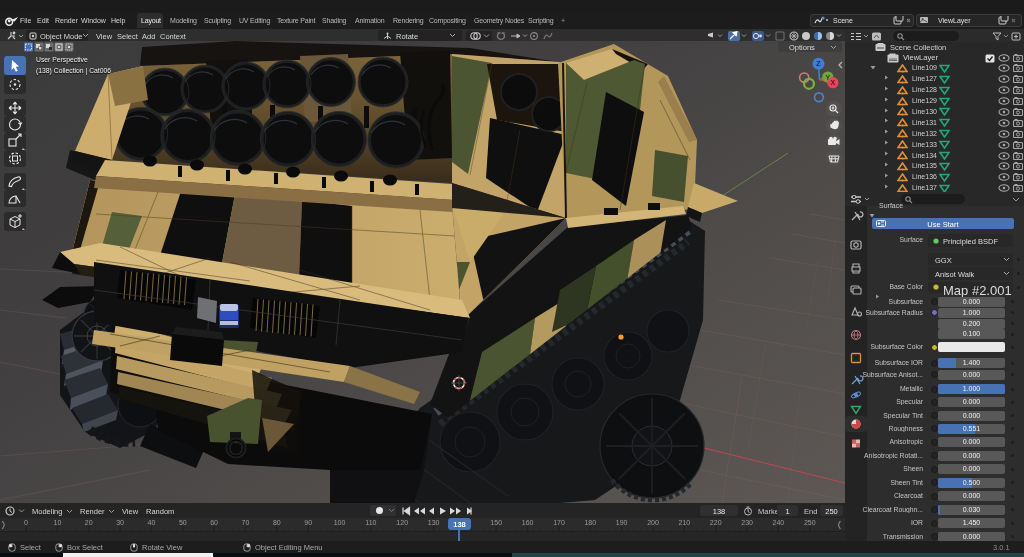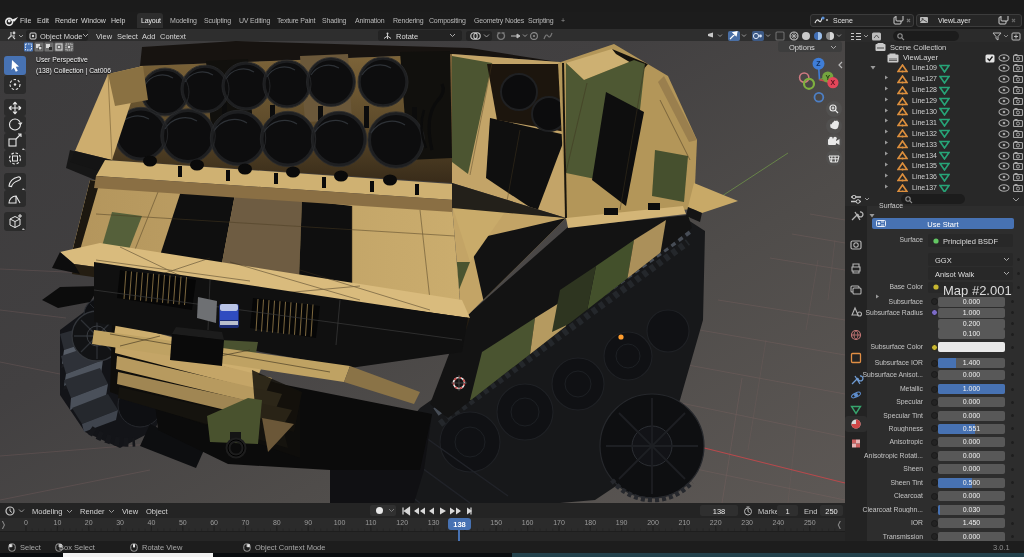--- a/index.html
+++ b/index.html
@@ -1138,21 +1138,21 @@
     </svg>
     <span class="abs" style="left:32px;top:3.5px;font-size:7.5px;color:#d4d4d4">Modeling</span>
     <svg class="abs" style="left:66px;top:5.5px" width="7" height="5" viewBox="0 0 7 5">
         <path d="M1,1 l2.5,2.5 L6,1" stroke="#999" stroke-width="1" fill="none"></path>
       </svg>
     <span class="abs" style="left:80px;top:3.5px;font-size:7.5px;color:#d4d4d4">Render</span>
     <svg class="abs" style="left:108px;top:5.5px" width="7" height="5" viewBox="0 0 7 5">
         <path d="M1,1 l2.5,2.5 L6,1" stroke="#999" stroke-width="1" fill="none"></path>
       </svg>
     <span class="abs" style="left:122px;top:3.5px;font-size:7.5px;color:#d4d4d4">View</span>
-    <span class="abs" style="left:146px;top:3.5px;font-size:7.5px;color:#d4d4d4">Object</span>
+    <span class="abs" style="left:146px;top:3.5px;font-size:7.5px;color:#d4d4d4">Random</span>
     <span class="abs" style="left:370px;top:2px;width:26px;height:11px;background:#303030;border-radius:2px"></span>
     <span class="abs" style="left:376px;top:4px;width:7px;height:7px;border-radius:50%;background:#e8e8e8"></span>
     <svg class="abs" style="left:388px;top:5px" width="7" height="5" viewBox="0 0 7 5">
         <path d="M1,1 l2.5,2.5 L6,1" stroke="#777" stroke-width="1" fill="none"></path>
       </svg>
     <svg class="abs" style="left:402px;top:2.5px" width="70" height="10" viewBox="0 0 70 10">
       <g fill="#d9d9d9">
         <path d="M1,1.5 v7 M2.5,5 l5,-3.5 v7 Z" stroke="#d9d9d9" stroke-width="1.2"></path>
         <path d="M12,5 l5,-3.5 v7 Z M18,5 l5,-3.5 v7 Z" stroke="none"></path>
         <path d="M27,5 l5,-3.5 v7 Z" stroke="none"></path>
@@ -1369,33 +1369,33 @@
         <rect x="0.8" y="0.8" width="6.4" height="7.4" rx="2.6" fill="none" stroke="#9e9e9e" stroke-width="1"></rect>
         <line x1="4" y1="1" x2="4" y2="4" stroke="#9e9e9e" stroke-width="1"></line>
         <rect x="1.2" y="1.2" width="2.6" height="3" fill="#e8e8e8"></rect>
       </svg>
     <span class="abs" style="left:20px;top:2px;font-size:7.5px;color:#a8a8a8">Select</span>
     <svg class="abs" style="left:55px;top:2px" width="8" height="9" viewBox="0 0 8 9">
         <rect x="0.8" y="0.8" width="6.4" height="7.4" rx="2.6" fill="none" stroke="#9e9e9e" stroke-width="1"></rect>
         <line x1="4" y1="1" x2="4" y2="4" stroke="#9e9e9e" stroke-width="1"></line>
         <rect x="4.2" y="1.2" width="2.6" height="3" fill="#e8e8e8"></rect>
       </svg>
-    <span class="abs" style="left:59px;top:2px;font-size:7.5px;color:#a8a8a8">Box Select</span>
+    <span class="abs" style="left:67px;top:2px;font-size:7.5px;color:#a8a8a8">Box Select</span>
     <svg class="abs" style="left:130px;top:2px" width="8" height="9" viewBox="0 0 8 9">
         <rect x="0.8" y="0.8" width="6.4" height="7.4" rx="2.6" fill="none" stroke="#9e9e9e" stroke-width="1"></rect>
         <line x1="4" y1="1" x2="4" y2="4" stroke="#9e9e9e" stroke-width="1"></line>
         <rect x="3" y="1.2" width="2" height="3.2" fill="#e8e8e8"></rect>
       </svg>
     <span class="abs" style="left:142px;top:2px;font-size:7.5px;color:#a8a8a8">Rotate View</span>
     <svg class="abs" style="left:243px;top:2px" width="8" height="9" viewBox="0 0 8 9">
         <rect x="0.8" y="0.8" width="6.4" height="7.4" rx="2.6" fill="none" stroke="#9e9e9e" stroke-width="1"></rect>
         <line x1="4" y1="1" x2="4" y2="4" stroke="#9e9e9e" stroke-width="1"></line>
         <rect x="4.2" y="1.2" width="2.6" height="3" fill="#e8e8e8"></rect>
       </svg>
-    <span class="abs" style="left:255px;top:2px;font-size:7.5px;color:#a8a8a8">Object Context Mode</span>
+    <span class="abs" style="left:255px;top:2px;font-size:7.5px;color:#a8a8a8">Object Editing Menu</span>
     <span class="abs" style="left:993px;top:2px;font-size:7.5px;color:#8f8f8f">3.0.1</span>
   </div>
   <div id="taskbar">
     <div class="abs" style="left:0;top:0;width:1024px;height:4px;background:#0a0d10"></div>
     <div class="abs" style="left:63px;top:0;width:150px;height:4px;background:#f2f2f2"></div>
     <div class="abs" style="left:512px;top:0;width:512px;height:4px;background:#24424c"></div>
   </div>
 </div>
 
 </body></html>

